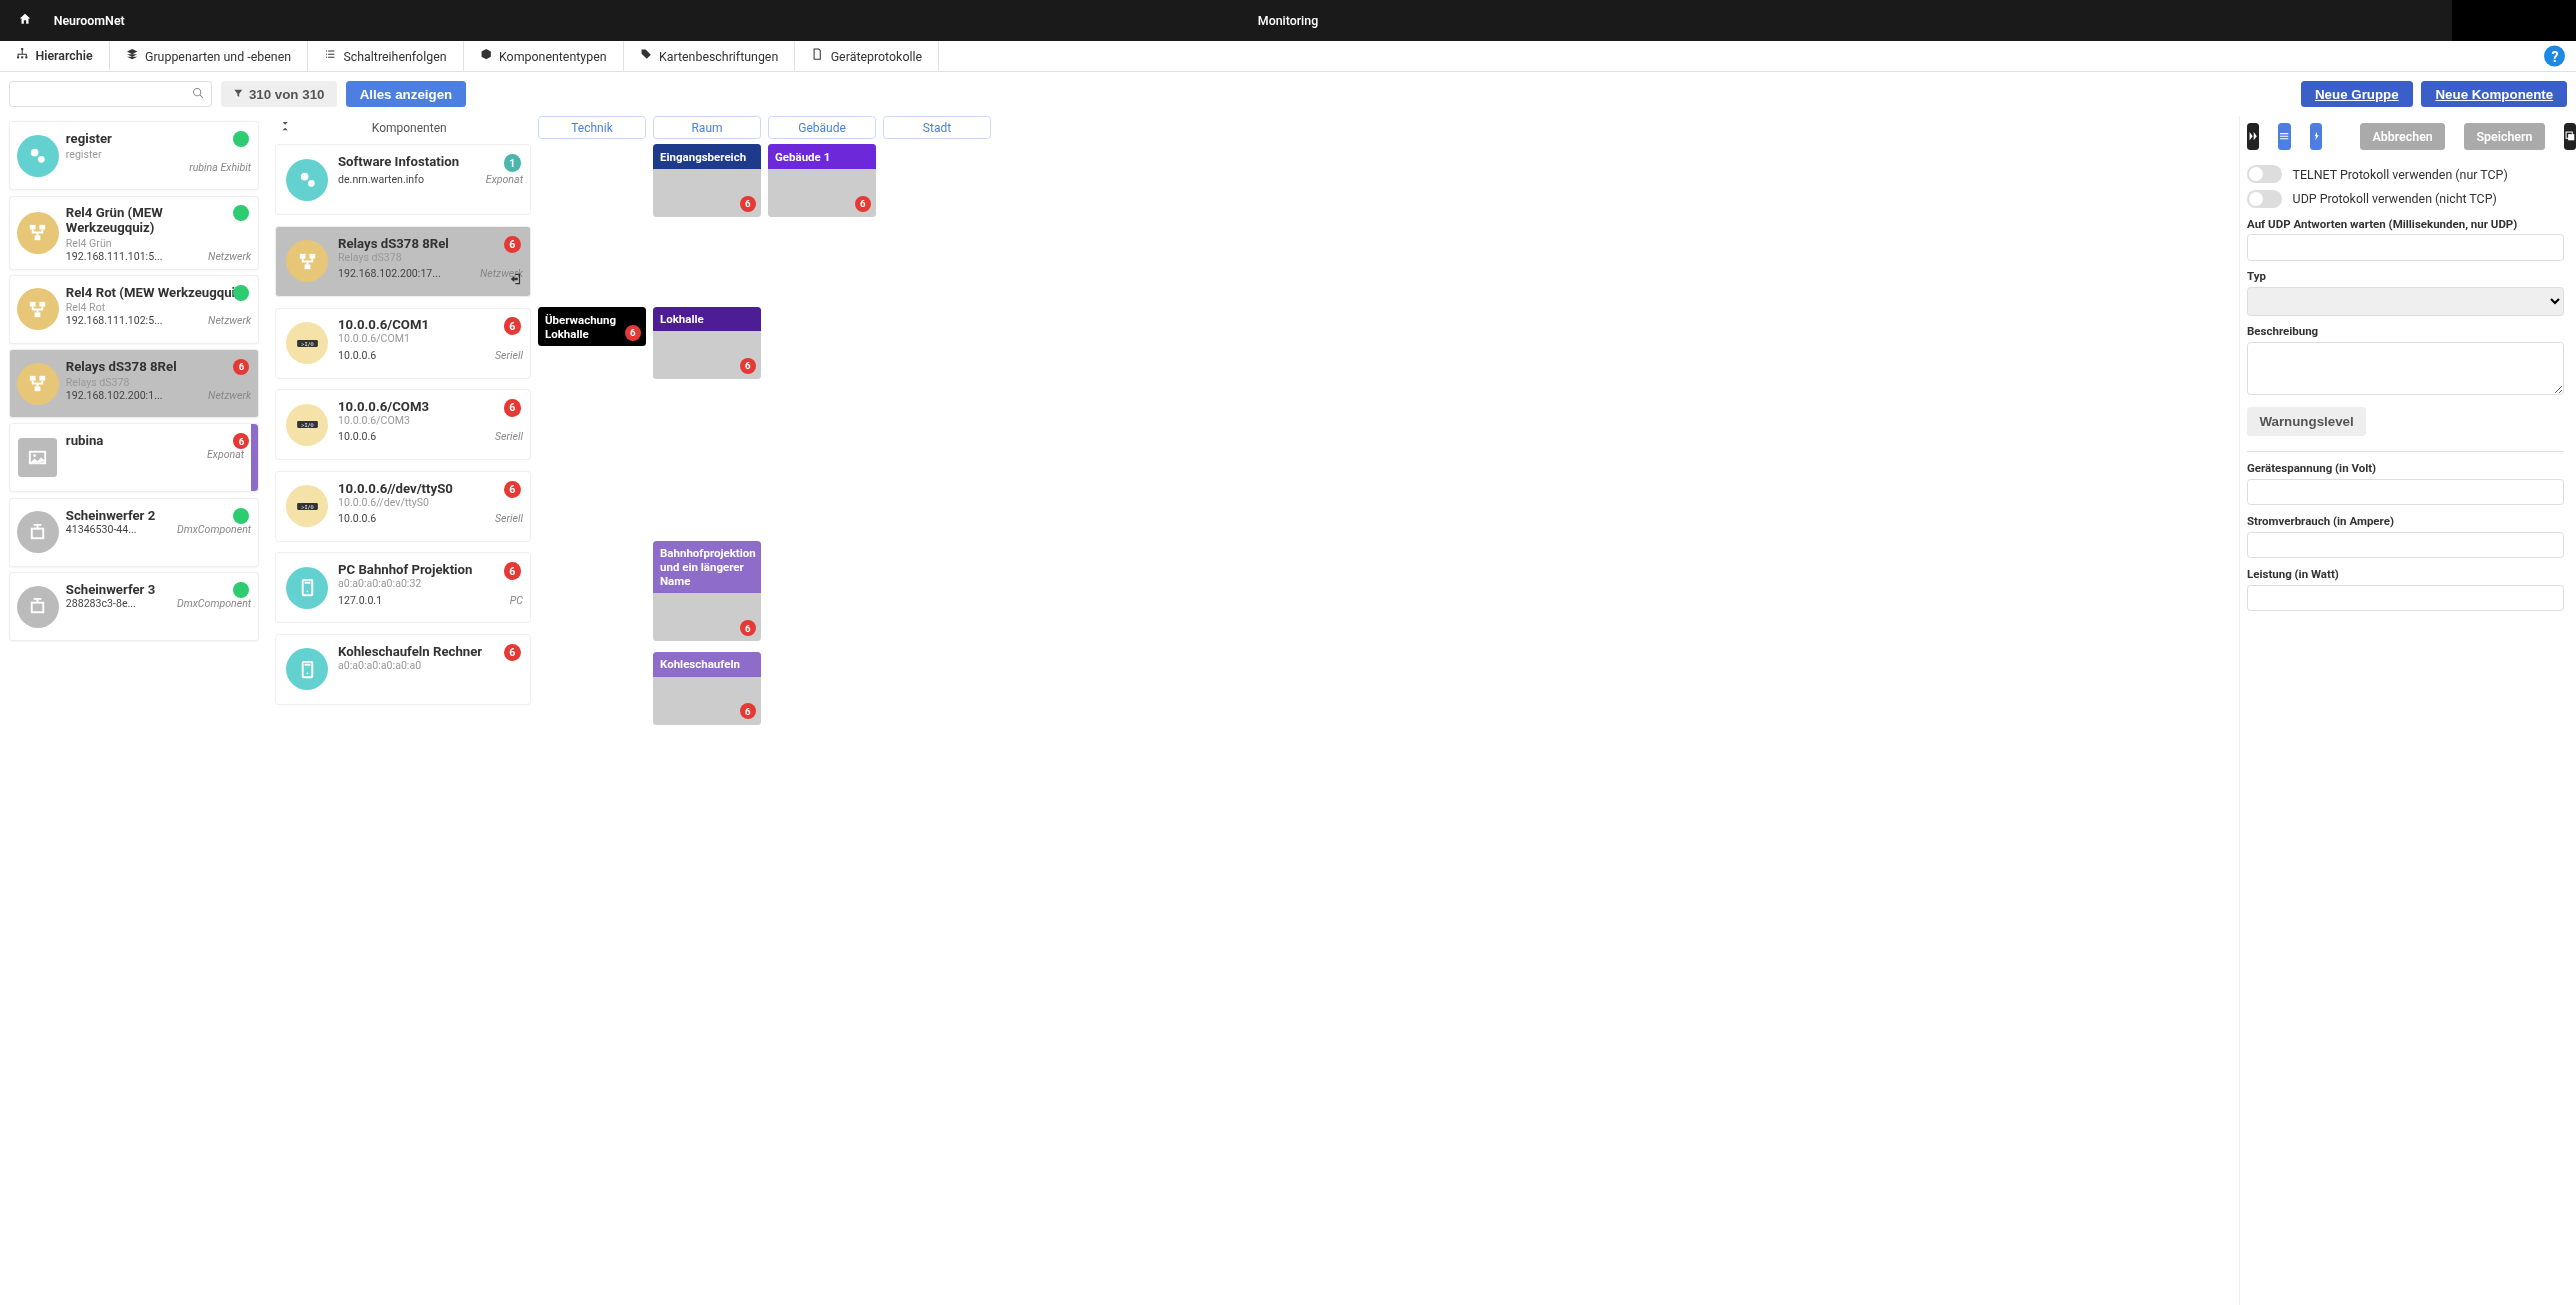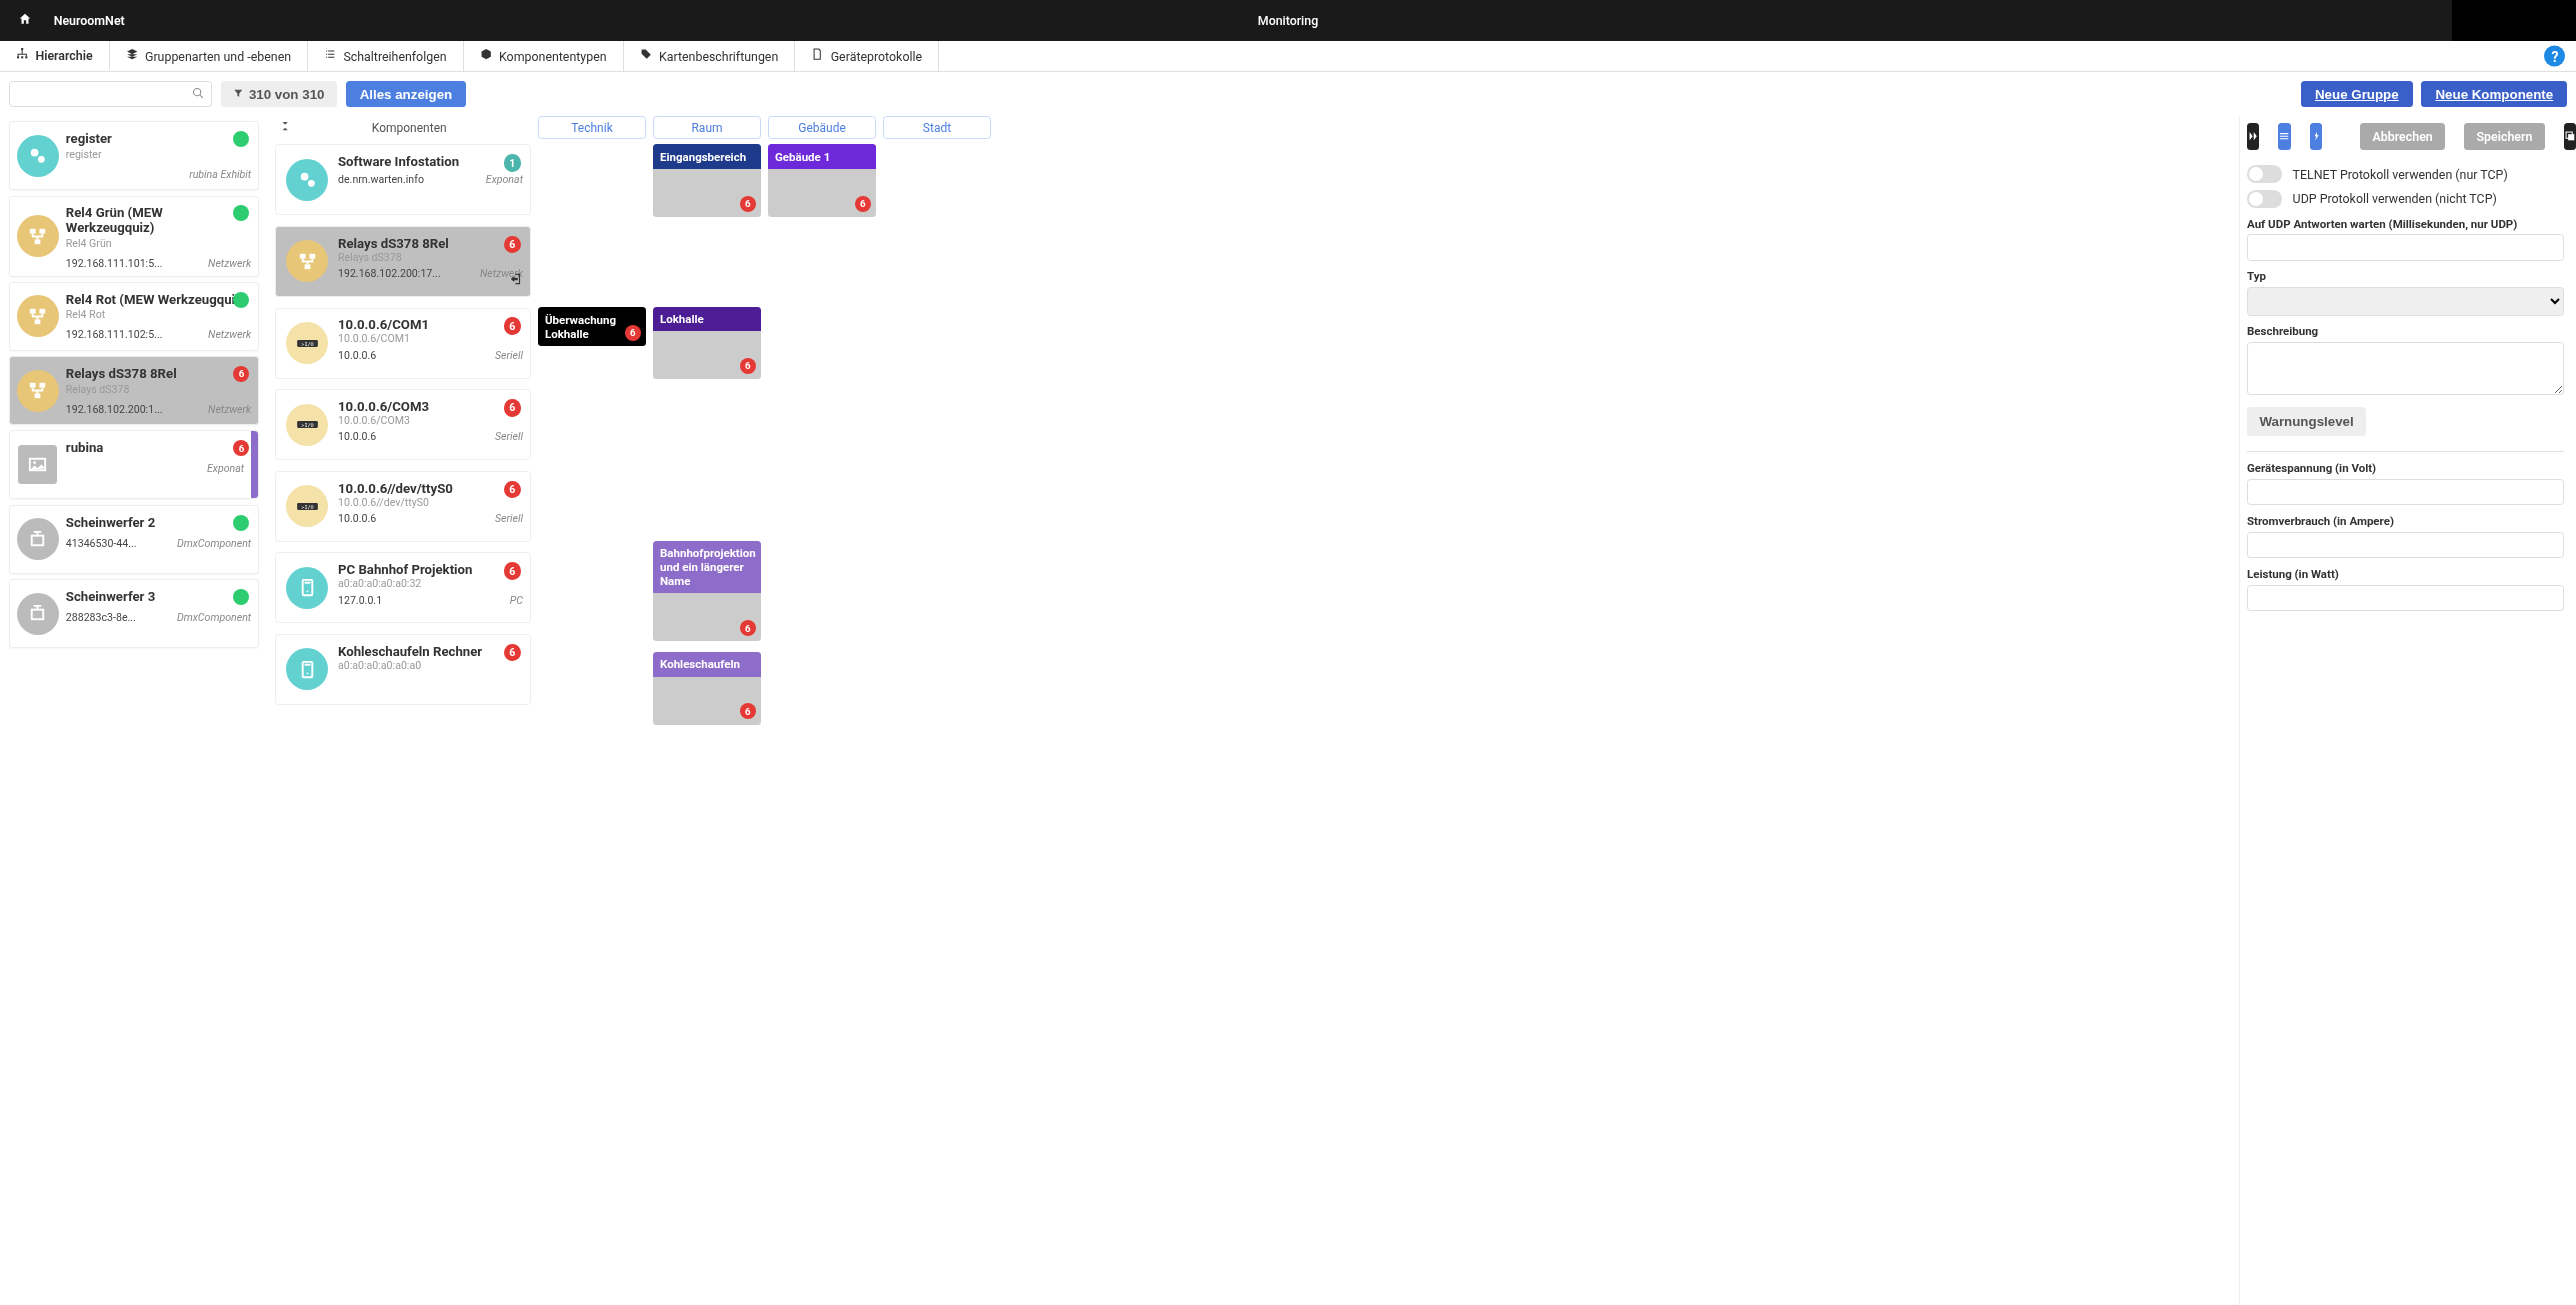--- a/index.html
+++ b/index.html
@@ -22,21 +22,21 @@
 .toolbar .spacer { flex: 1; }
 .main { display: flex; height: calc(100vh - 115px); }
 .sidebar { width: 268px; padding: 0 5.3px; overflow-y: auto; }
 .card { background: #fff; border: 0.9px solid #eee; border-radius: 3.5px; margin: 5.3px 3.5px; display: flex; position: relative; min-height: 69px; box-shadow: 0 0.9px 1.8px rgba(0,0,0,.04); }
 .card.selected { background: #bfbfbf; }
 .card .thumb { width: 56px; display: flex; align-items: center; justify-content: center; padding: 7px; }
 .card .thumb .ic { width: 42px; height: 42px; border-radius: 50%; display: flex; align-items: center; justify-content: center; }
 .card .body { flex: 1; padding: 8.8px 7px 5.3px 0; overflow: hidden; }
 .card .body .title { font-weight: 700; font-size: 13.2px; }
 .card .body .sub { font-size: 10.6px; color: #999; margin-top: 1.8px; }
-.card .body .row3 { display: flex; justify-content: space-between; font-size: 10.6px; color: #888; margin-top: 7px; font-style: italic; }
+.card .body .row3 { display: flex; justify-content: space-between; font-size: 10.6px; color: #888; margin-top: 0; font-style: italic; }
 .card .body .row3 .addr { font-style: normal; color: #444; }
 .card .dot { width: 16px; height: 16px; border-radius: 50%; position: absolute; top: 8.8px; right: 8.8px; }
 .card .dot.green { background: #2ecc71; }
 .card .dot.red { background: #e53935; color: #fff; font-size: 9.7px; display: flex; align-items: center; justify-content: center; font-weight: 700; }
 .card .stripe { width: 7px; background: #8e6cc9; border-radius: 0 3.5px 3.5px 0; }
 .canvas { flex: 1; display: flex; overflow: hidden; }
 .colwrap { flex: 1; display: flex; gap: 7px; padding: 0 7px; overflow: hidden; }
 .col { display: flex; flex-direction: column; overflow-y: auto; }
 .col.comp { flex: 0 0 256px; }
 .colhdr-row { display: flex; gap: 7px; padding: 0 7px; align-items: center; }

